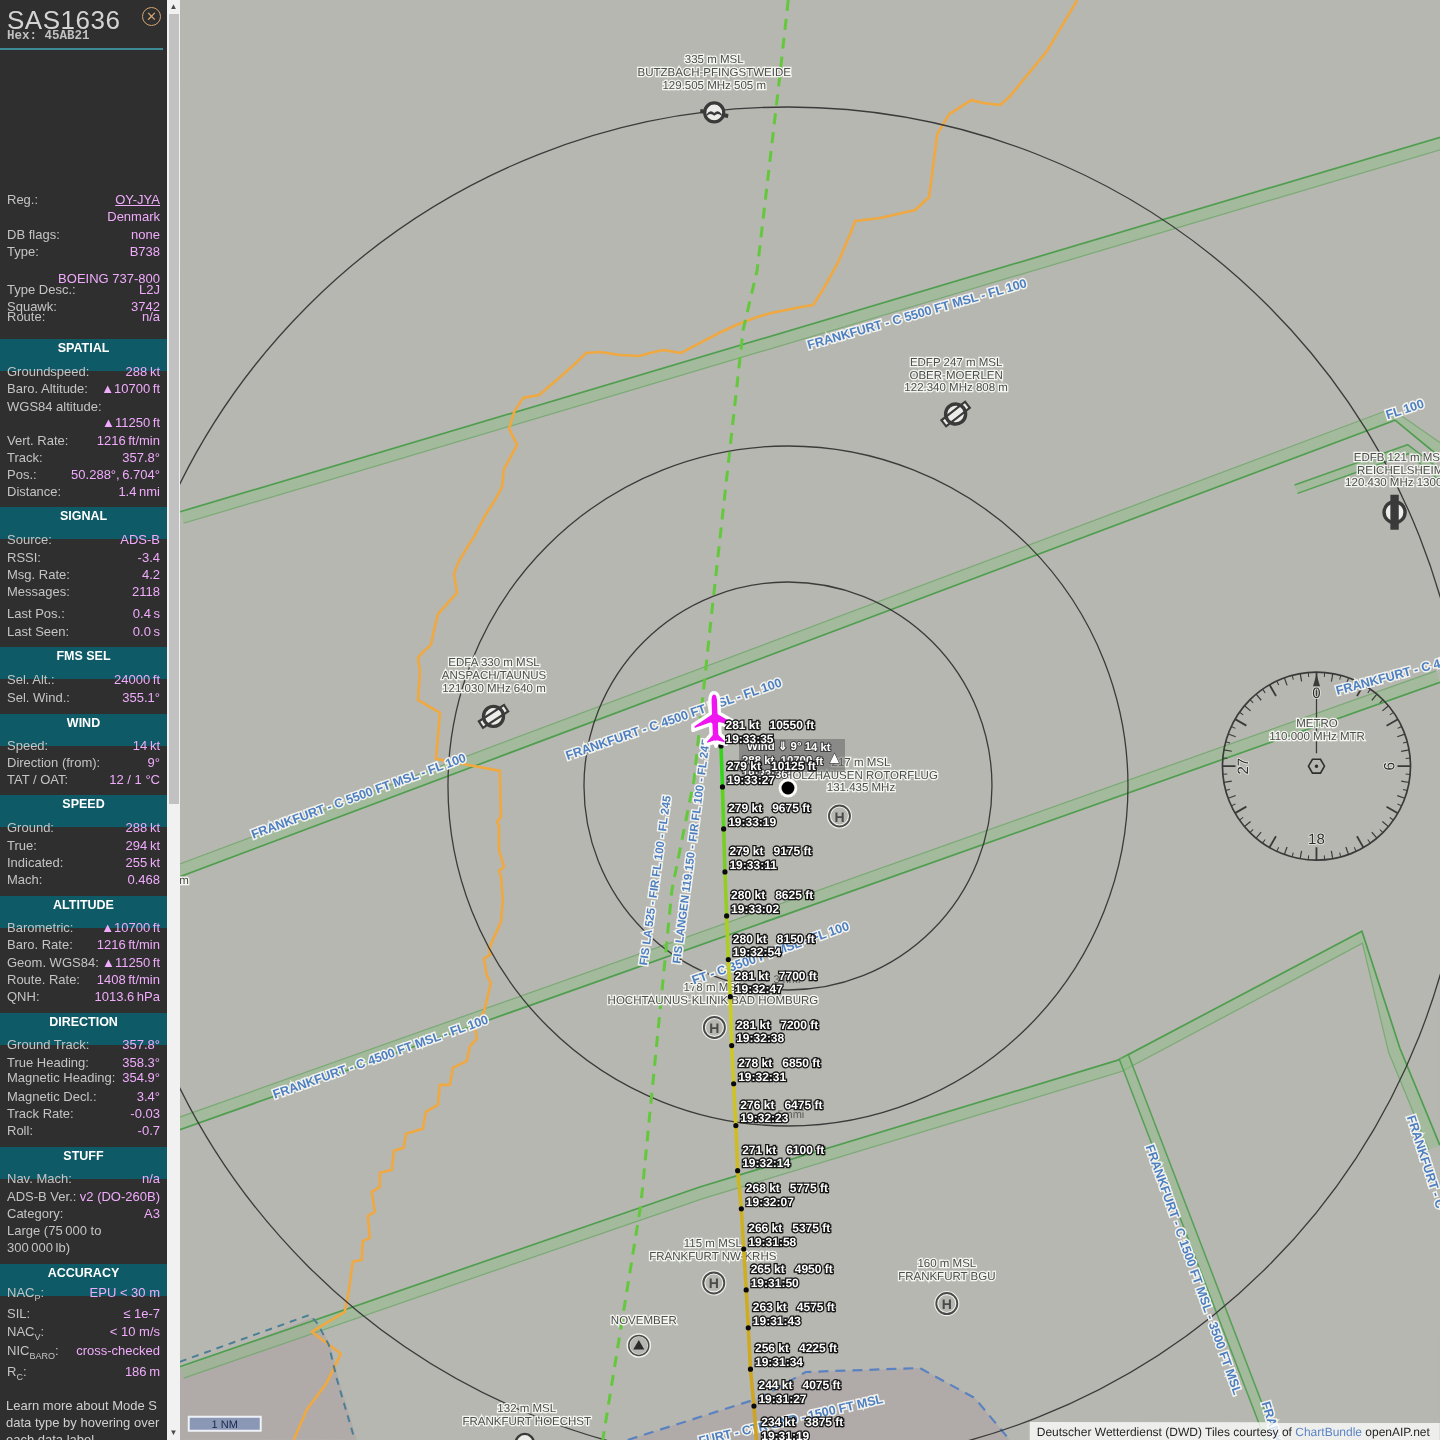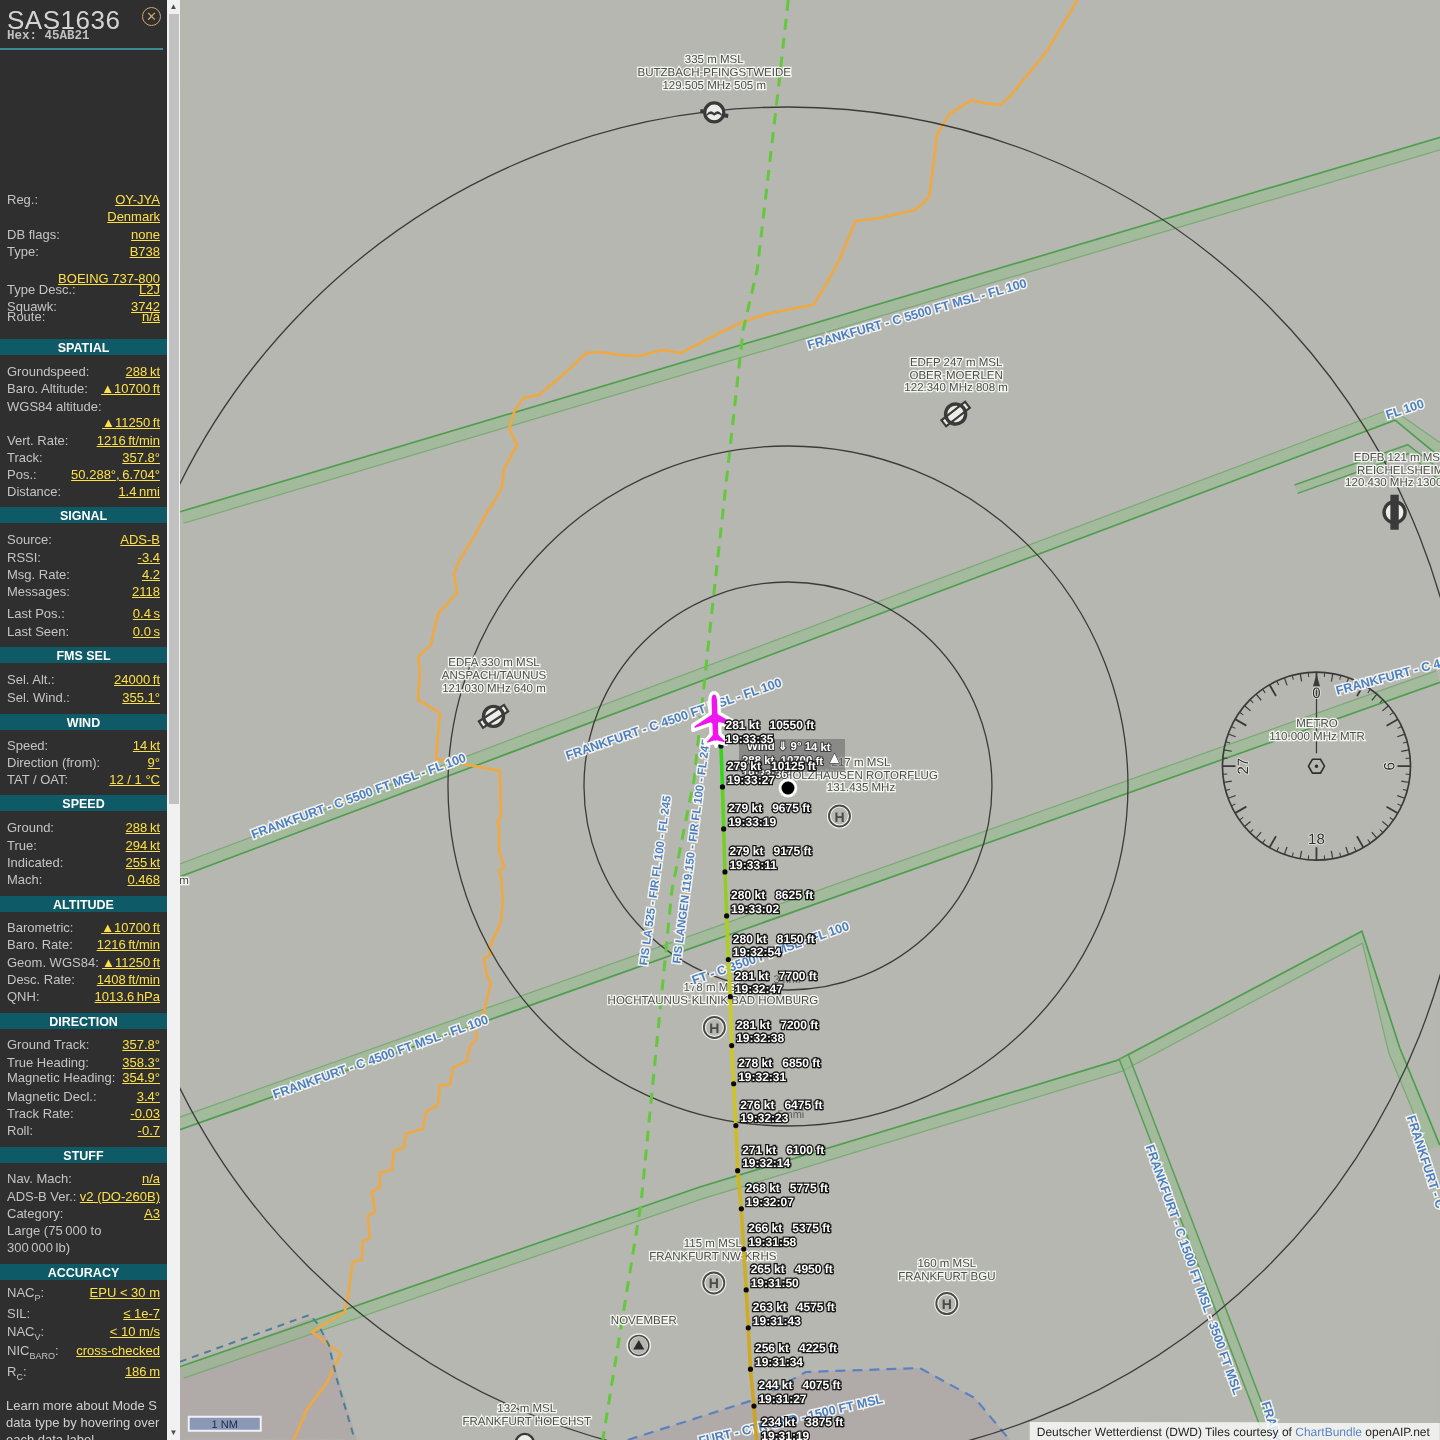--- a/index.html
+++ b/index.html
@@ -7,25 +7,25 @@
   font-family:"Liberation Sans", sans-serif; }
 #map { position:absolute; left:180px; top:0; width:1260px; height:1440px; opacity:0.999; }
 #panel { position:absolute; left:0; top:0; width:167px; height:1440px; background:#2f2f2f; transform:translateZ(0);
   color:#c8c8c8; font-size:13px; }
 #title { position:absolute; left:7px; top:5px; font-size:26px; color:#d4d4d4; letter-spacing:0.5px; }
 #close { position:absolute; right:6px; top:7px; width:19px; height:19px; border:1.6px solid #d2a272;
   border-radius:50%; color:#d2a272; font-size:13px; line-height:17px; text-align:center; }
 #hex { position:absolute; left:7px; top:29px; font-family:"Liberation Mono", monospace;
   font-weight:bold; font-size:12.5px; color:#c0c0c0; }
 #divider { position:absolute; left:0; top:47.5px; width:163px; height:2px; background:#3d8996; }
-.hdr { position:absolute; left:0; width:167px; height:16px; background:#0e5a66; color:#fff;
+.hdr { position:absolute; left:0; width:167px; height:32px; background:#0e5a66; color:#fff;
   font-weight:bold; font-size:12.5px; text-align:center; line-height:18.5px; }
 .row { position:absolute; left:0; width:167px; height:17.2px; line-height:17.2px; padding:0 7px; }
 .row .lb { float:left; color:#c4c4c4; }
-.row .vl { float:right; color:#fde047;text-decoration:underline; }
+.row .vl { float:right; color:#f0abfc; }
 .row sub { font-size:9px; }
 .foot { position:absolute; left:6px; width:158px; line-height:17px; color:#cfcfcf; }
 #sbar { position:absolute; left:167px; top:0; width:13px; height:1440px; background:#f1f1f1; transform:translateZ(0); }
 #sup,#sdown { position:absolute; left:0; width:13px; height:14px; color:#4a4a4a; font-size:8px;
   text-align:center; line-height:14px; background:#f1f1f1; }
 #sdown { bottom:0; }
 #sthumb { position:absolute; left:1.5px; top:14px; width:10px; height:790px; background:#c1c1c1; }
 </style></head>
 <body>
 <div id="map"><svg width="1260" height="1440" viewBox="0 0 1260 1440" text-rendering="geometricPrecision" font-family="Liberation Sans, sans-serif">
@@ -466,21 +466,21 @@
     </div>
     <div class="row" style="top:936.4px">
       <span class="lb">Baro. Rate:</span>
       <span class="vl">1216 ft/min</span>
     </div>
     <div class="row" style="top:953.9px">
       <span class="lb">Geom. WGS84:</span>
       <span class="vl">▲11250 ft</span>
     </div>
     <div class="row" style="top:970.9px">
-      <span class="lb">Desc. Rate:</span>
+      <span class="lb">Route. Rate:</span>
       <span class="vl">1408 ft/min</span>
     </div>
     <div class="row" style="top:987.9px">
       <span class="lb">QNH:</span>
       <span class="vl">1013.6 hPa</span>
     </div>
     <div class="row" style="top:1036.4px">
       <span class="lb">Ground Track:</span>
       <span class="vl">357.8°</span>
     </div>

